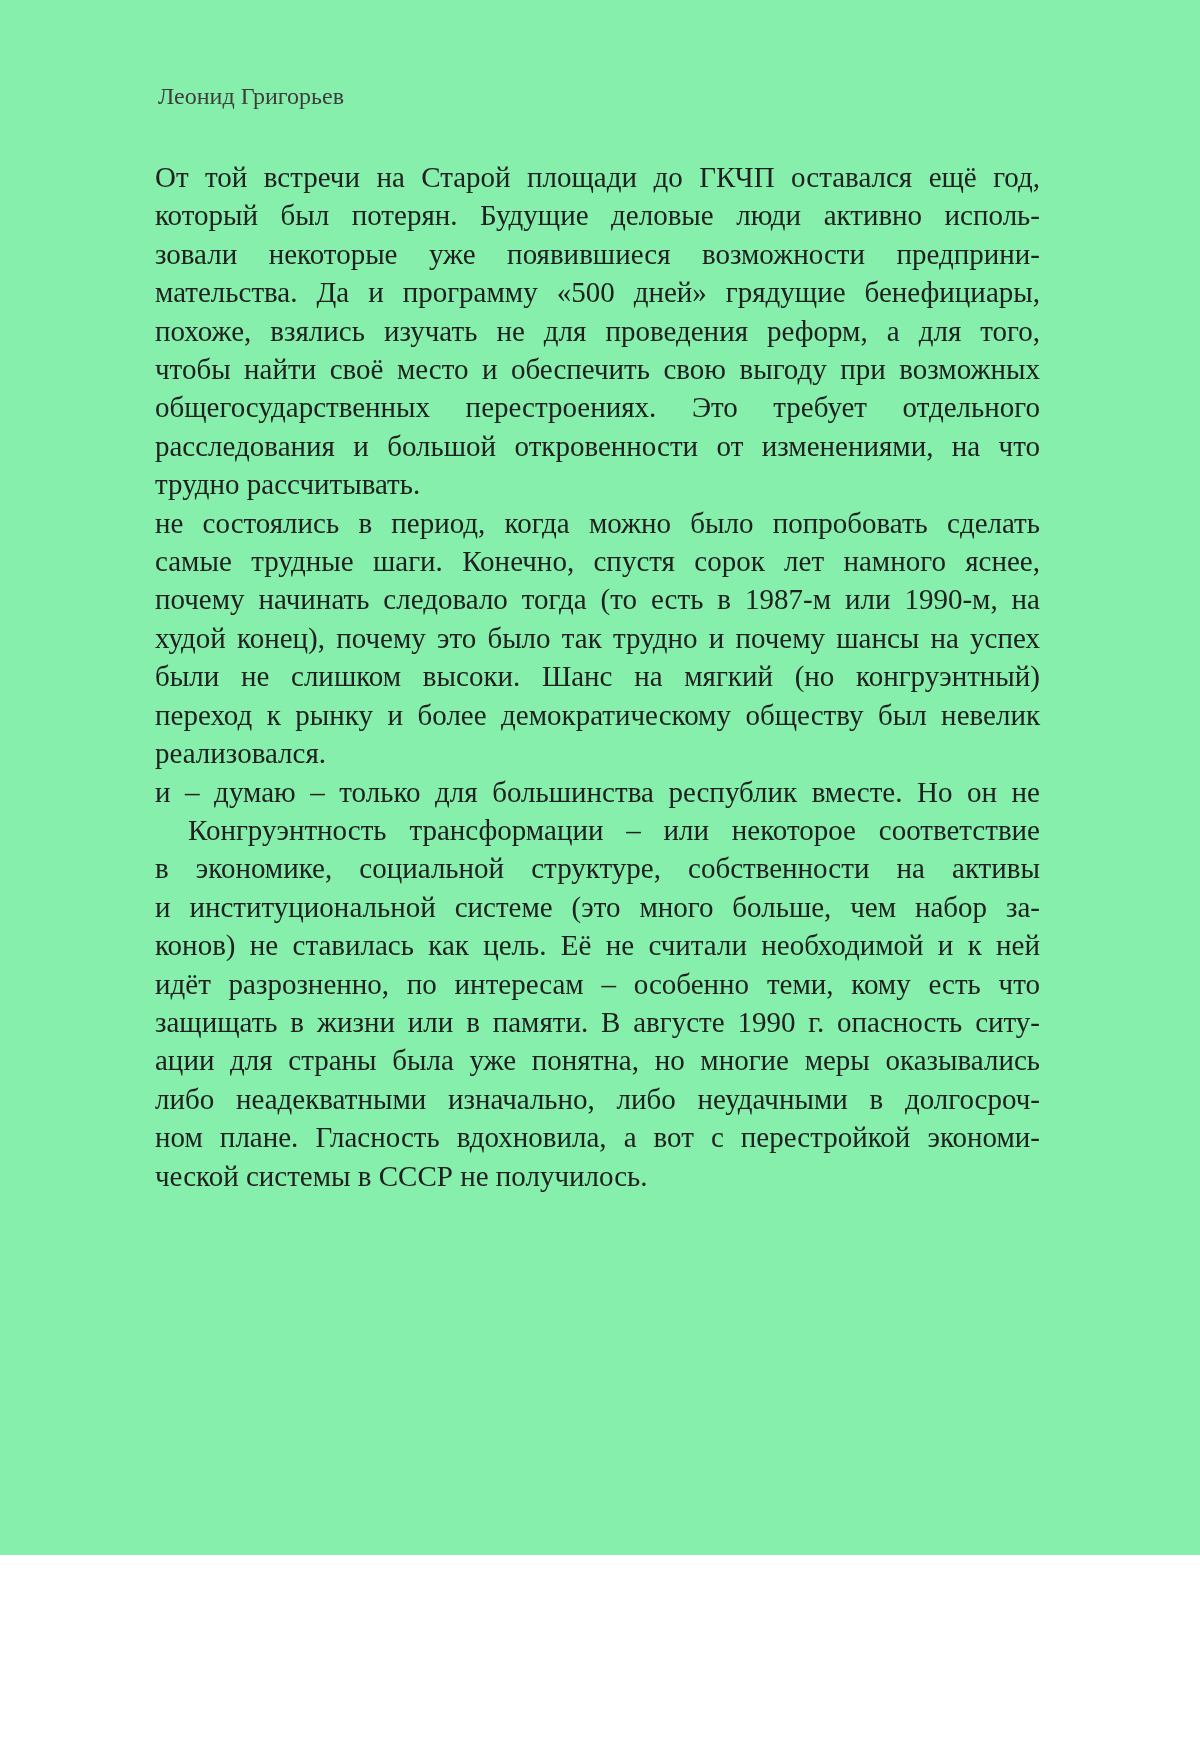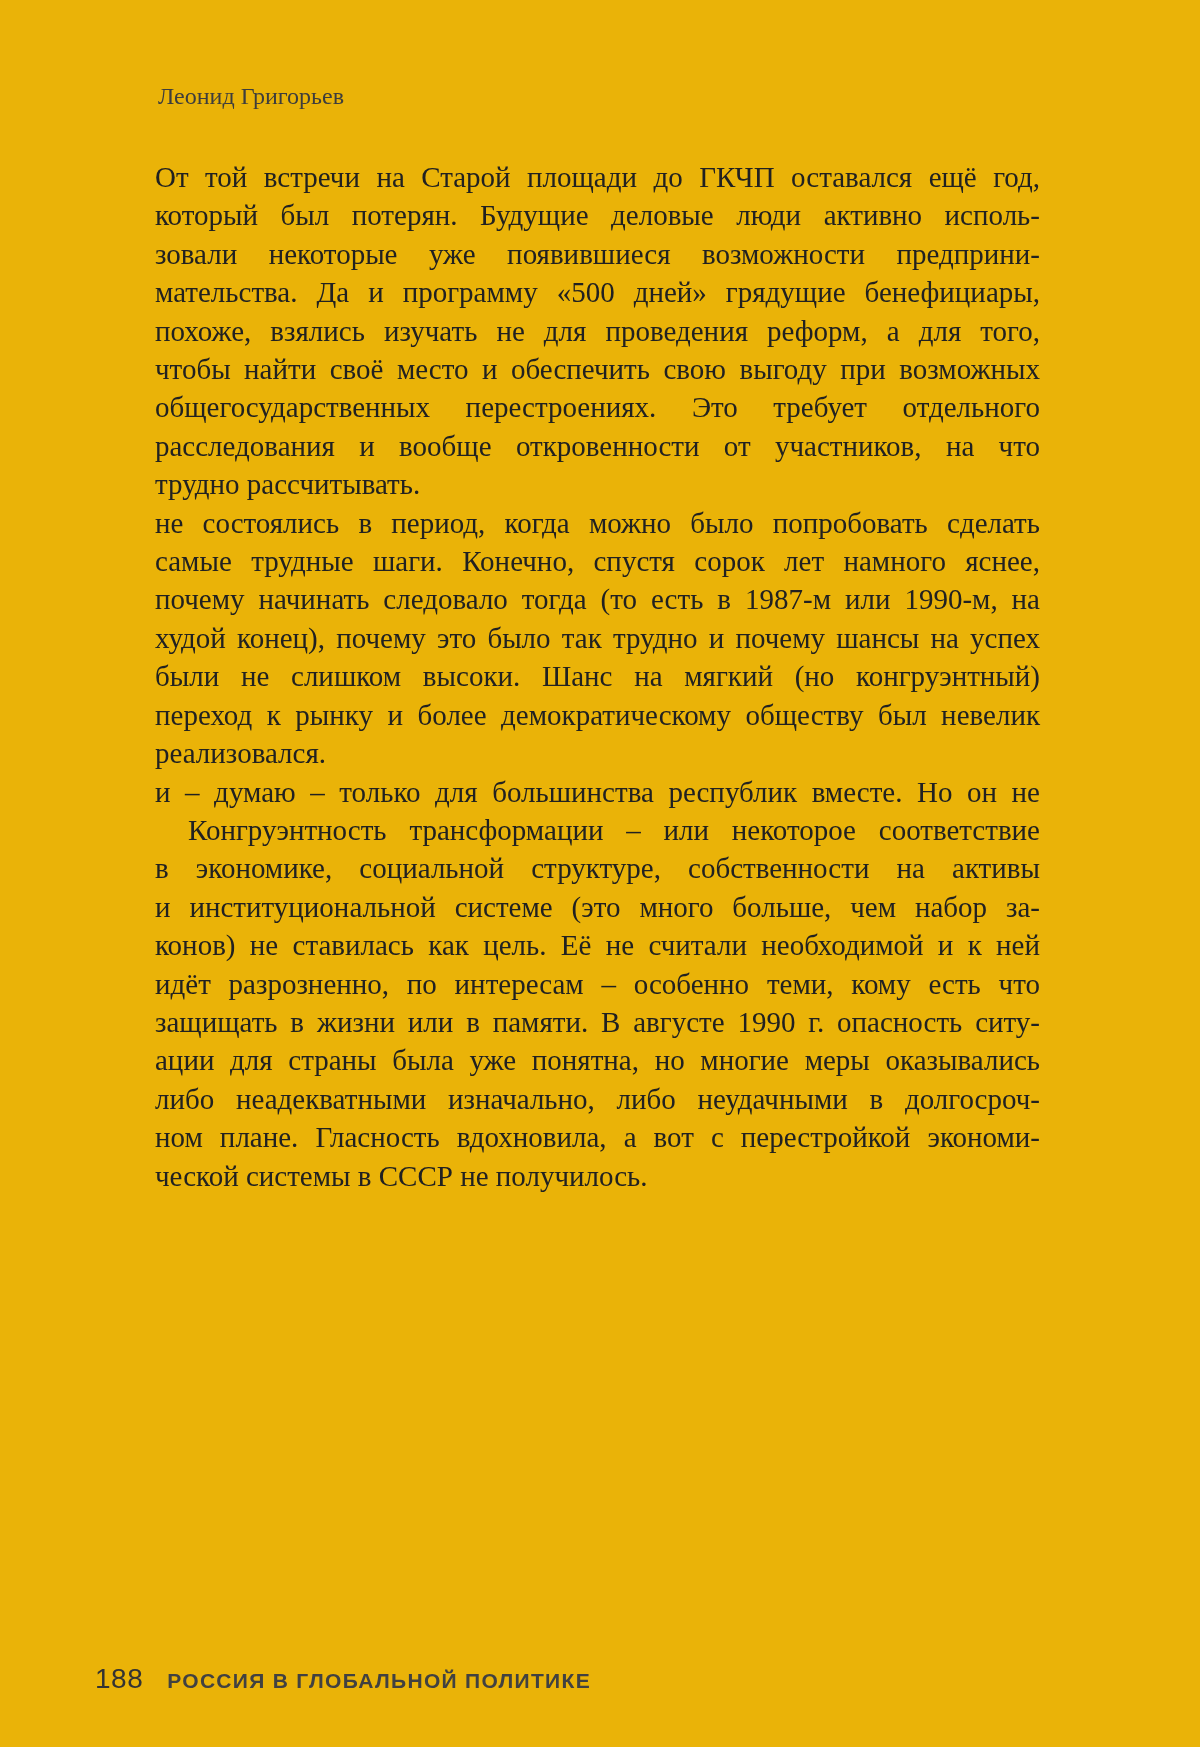--- a/index.html
+++ b/index.html
@@ -3,22 +3,22 @@
 <meta charset="utf-8">
 <style>
   html, body {
     margin: 0;
     padding: 0;
     background: #ffffff;
   }
   .page {
     position: relative;
     width: 1200px;
-    height: 1747px;
-    background: #eab308;
+    height: 1555px;
+    background: #86efac;
     overflow: hidden;
     font-family: "Liberation Serif", serif;
   }
   .running-header {
     position: absolute;
     left: 158px;
     top: 82px;
     font-size: 24px;
     line-height: 28px;
     color: #3d3d3d;
@@ -77,21 +77,21 @@
 
   <div class="body-text">
       <div>
         <div class="line">От той встречи на Старой площади до ГКЧП оставался ещё год,</div>
         <div class="line">который был потерян. Будущие деловые люди активно исполь-</div>
         <div class="line">зовали некоторые уже появившиеся возможности предприни-</div>
         <div class="line">мательства. Да и программу «500 дней» грядущие бенефициары,</div>
         <div class="line">похоже, взялись изучать не для проведения реформ, а для того,</div>
         <div class="line">чтобы найти своё место и обеспечить свою выгоду при возможных</div>
         <div class="line">общегосударственных перестроениях. Это требует отдельного</div>
-        <div class="line">расследования и вообще откровенности от участников, на что</div>
+        <div class="line">расследования и большой откровенности от изменениями, на что</div>
         <div class="line last">трудно рассчитывать.</div>
       </div>
       <div>
         <div class="line">не состоялись в период, когда можно было попробовать сделать</div>
         <div class="line">самые трудные шаги. Конечно, спустя сорок лет намного яснее,</div>
         <div class="line">почему начинать следовало тогда (то есть в 1987-м или 1990-м, на</div>
         <div class="line">худой конец), почему это было так трудно и почему шансы на успех</div>
         <div class="line">были не слишком высоки. Шанс на мягкий (но конгруэнтный)</div>
         <div class="line">переход к рынку и более демократическому обществу был невелик</div>
         <div class="line last">реализовался.</div>

